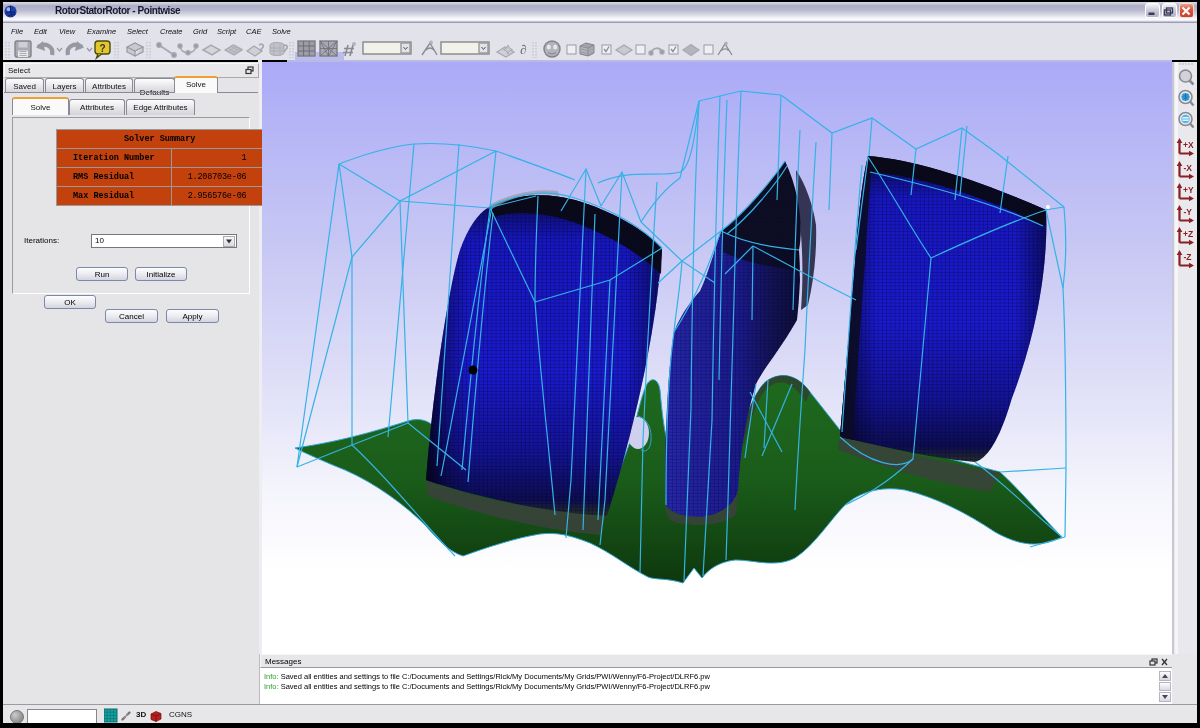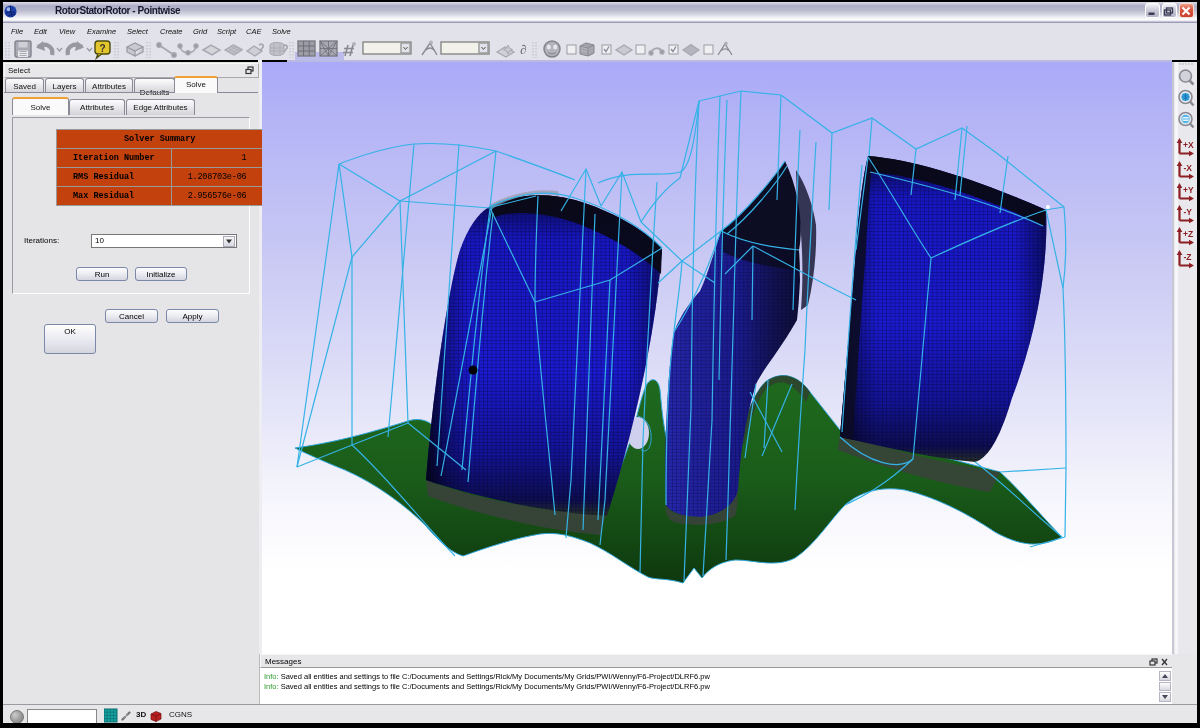--- a/index.html
+++ b/index.html
@@ -306,21 +306,21 @@
   <div id="combo" class="abs">
       <span>10</span>
       <div id="combobtn">
         <svg width="8" height="7" viewBox="0 0 8 7" style="display:block;margin:1px auto 0">
           <path d="M4 5.5 L1 1.5 H7 Z" fill="#333"></path>
         </svg>
       </div>
     </div>
   <div class="xpbtn" style="left:73px;top:205px;width:52px;height:14px;line-height:13px;">Run</div>
   <div class="xpbtn" style="left:132px;top:205px;width:52px;height:14px;line-height:13px;">Initialize</div>
-  <div class="xpbtn" style="left:41px;top:262px;width:52px;height:30px;line-height:13px;">OK</div>
+  <div class="xpbtn" style="left:41px;top:233px;width:52px;height:14px;line-height:13px;">OK</div>
   <div class="xpbtn" style="left:102px;top:247px;width:53px;height:14px;line-height:13px;">Cancel</div>
   <div class="xpbtn" style="left:163px;top:247px;width:53px;height:14px;line-height:13px;">Apply</div>
 </div>
 
 <div id="viewport" class="abs">
 <svg width="910" height="592" viewBox="262 62 910 592">
 <defs>
   <linearGradient id="bgrad" x1="0" y1="0" x2="0" y2="1">
     <stop offset="0" stop-color="#0a0a1e"></stop>
           <stop offset="0.05" stop-color="#0e0e74"></stop>

